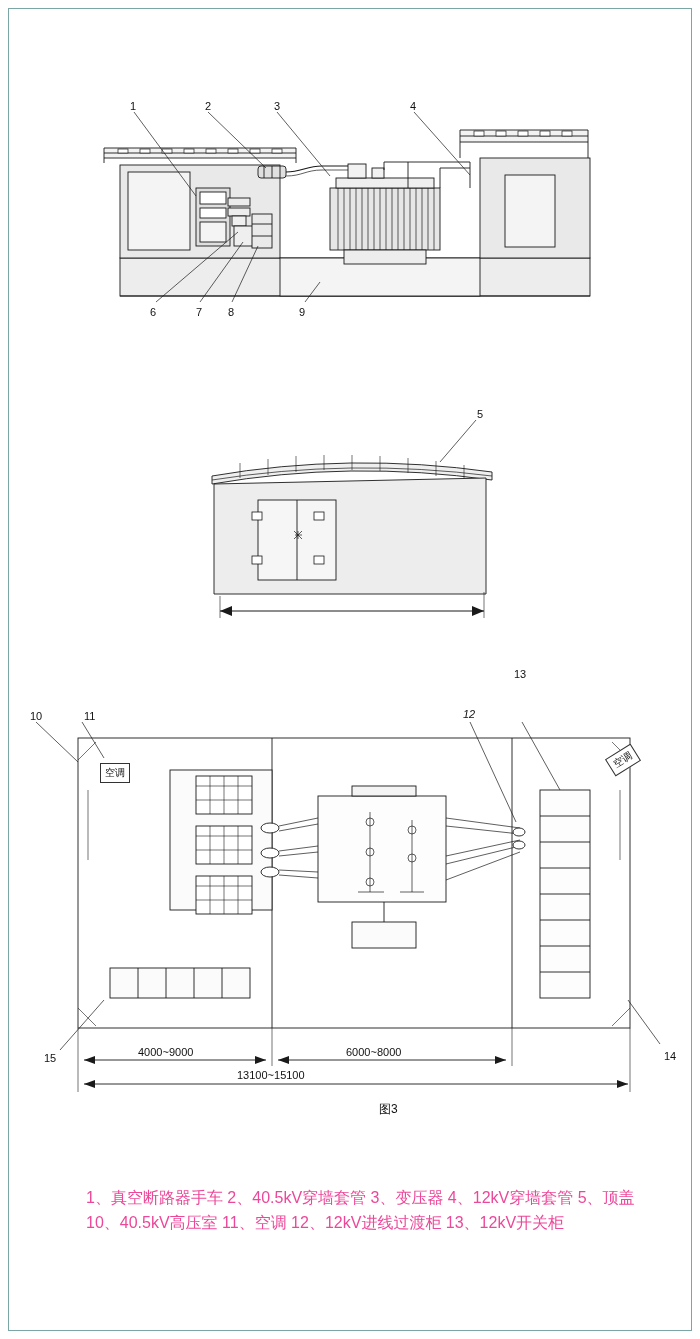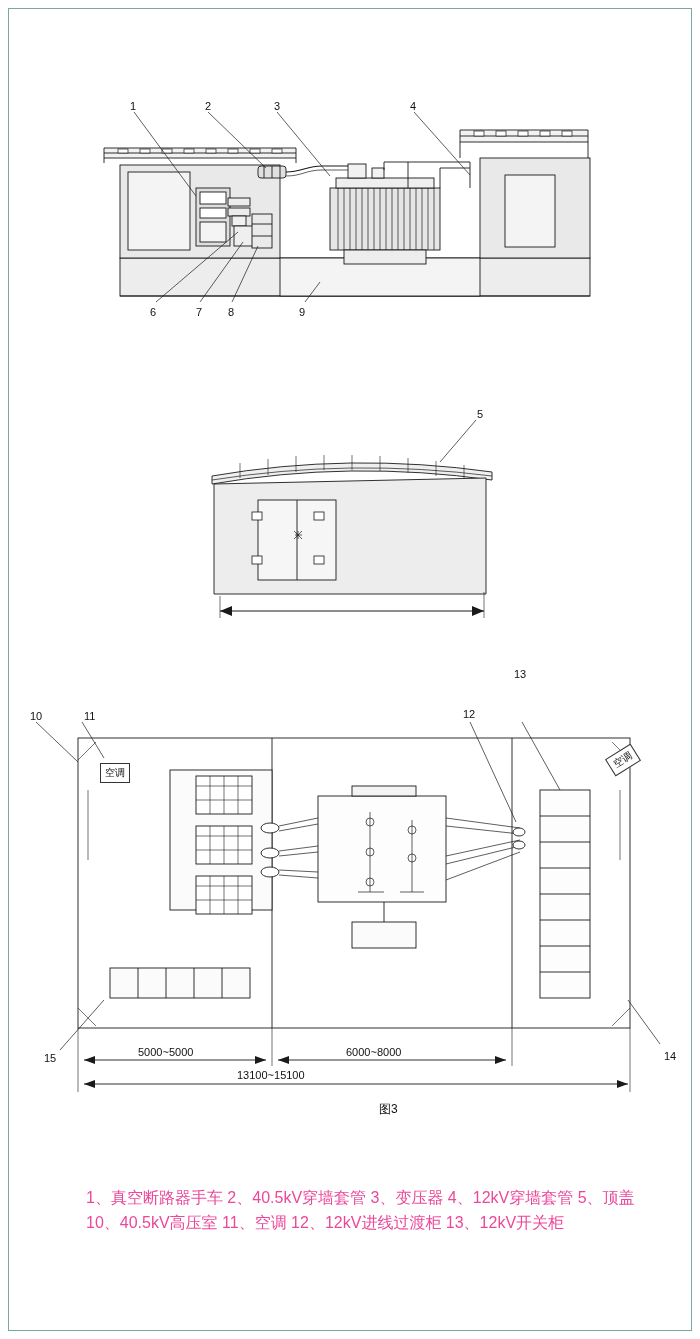--- a/index.html
+++ b/index.html
@@ -332,29 +332,29 @@
 
   <div class="lbl" style="left:150px;top:306px;">6</div>
   <div class="lbl" style="left:196px;top:306px;">7</div>
   <div class="lbl" style="left:228px;top:306px;">8</div>
   <div class="lbl" style="left:299px;top:306px;">9</div>
 
   <div class="lbl" style="left:477px;top:408px;">5</div>
 
   <div class="lbl" style="left:30px;top:710px;">10</div>
   <div class="lbl" style="left:84px;top:710px;">11</div>
-  <div class="lbl" style="left:463px;top:708px;">12</div>
+  <div class="lbl" style="left:463px;top:708px;font-style:italic;">12</div>
   <div class="lbl" style="left:514px;top:668px;">13</div>
   <div class="lbl" style="left:664px;top:1050px;">14</div>
   <div class="lbl" style="left:44px;top:1052px;">15</div>
 
   <div class="boxlabel" style="left:100px;top:763px;">空调</div>
   <div class="boxlabel rot" style="left:608px;top:750px;">空调</div>
 
-  <div class="dim" style="left:138px;top:1046px;">5000~5000</div>
+  <div class="dim" style="left:138px;top:1046px;">4000~9000</div>
   <div class="dim" style="left:346px;top:1046px;">6000~8000</div>
   <div class="dim" style="left:237px;top:1069px;">13100~15100</div>
 
   <div class="figcap" style="left:339px;top:1101px;">图3</div>
 
   <div class="legend">
     <div>1、真空断路器手车    2、40.5kV穿墙套管    3、变压器    4、12kV穿墙套管    5、顶盖</div>
     <div>10、40.5kV高压室    11、空调    12、12kV进线过渡柜    13、12kV开关柜</div>
   </div>
 

